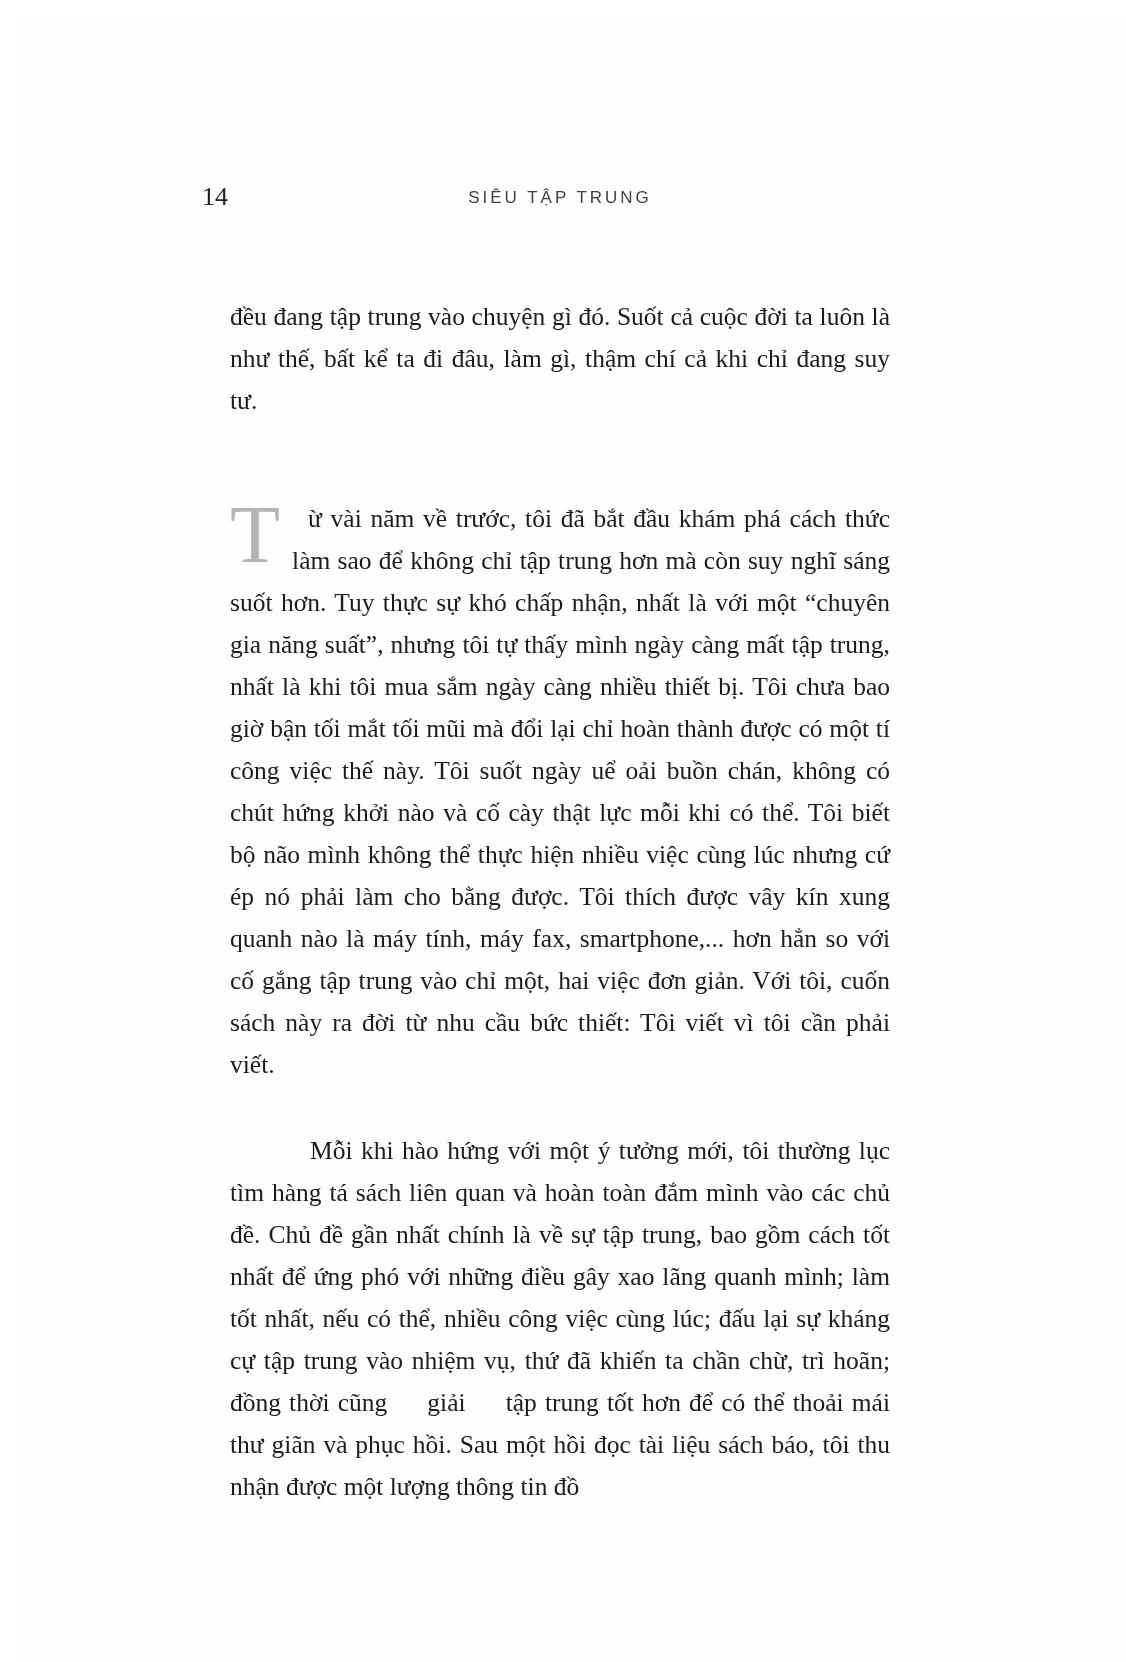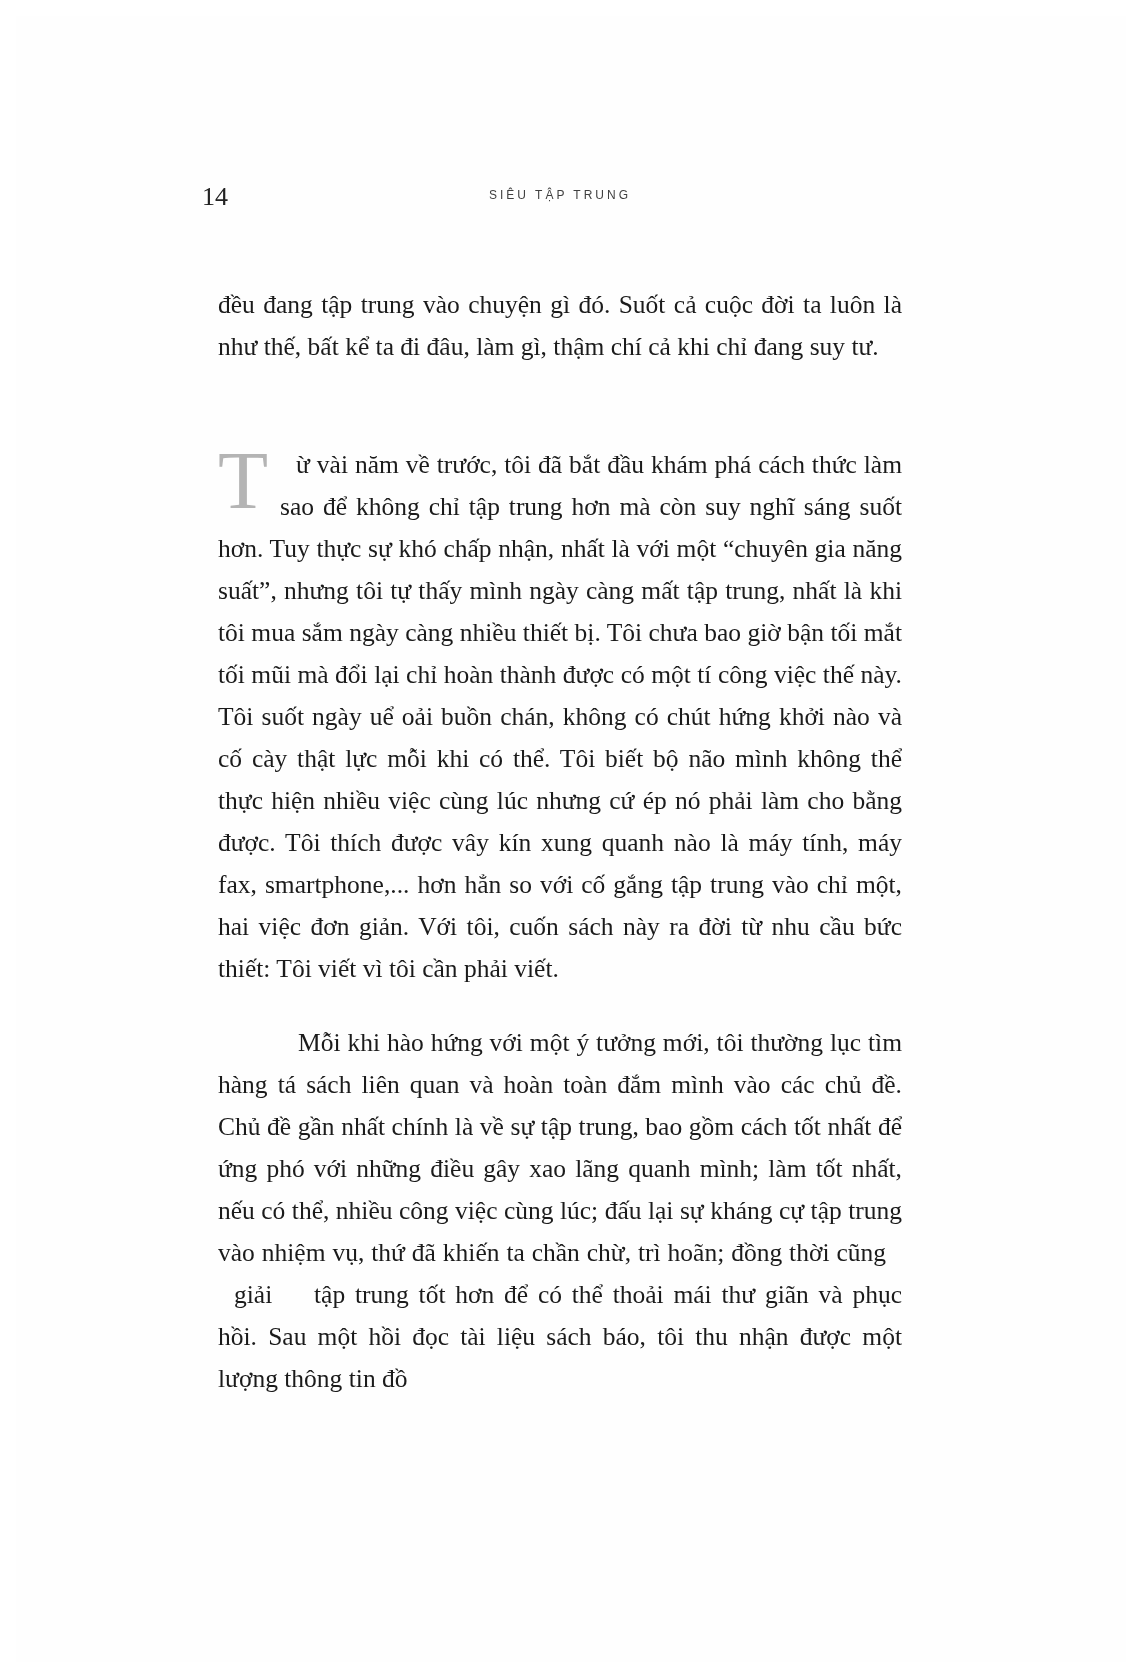--- a/index.html
+++ b/index.html
@@ -31,35 +31,35 @@
     font-size: 26px;
     color: #222;
   }
   .running-title {
     position: absolute;
     left: 0;
     right: 0;
     top: 6px;
     text-align: center;
     font-family: "Liberation Sans", sans-serif;
-    font-size: 12px;
+    font-size: 17px;
     letter-spacing: 3px;
     color: #3f3f3f;
   }
   .body-text {
     position: absolute;
     top: 236px;
     left: 170px;
     width: 748px;
     font-size: 25.5px;
     line-height: 42px;
     text-align: justify;
     text-justify: inter-word;
   }
-  .para { margin: 0; }
+  .para { margin: 12px; }
   .dropcap-para { margin-top: 44px; }
   .dropcap {
     float: left;
     font-size: 82px;
     line-height: 66px;
     padding: 4px 12px 0 0;
     color: #b4b4b4;
     font-family: "Liberation Serif", serif;
   }
   .indented { text-indent: 64px; }

